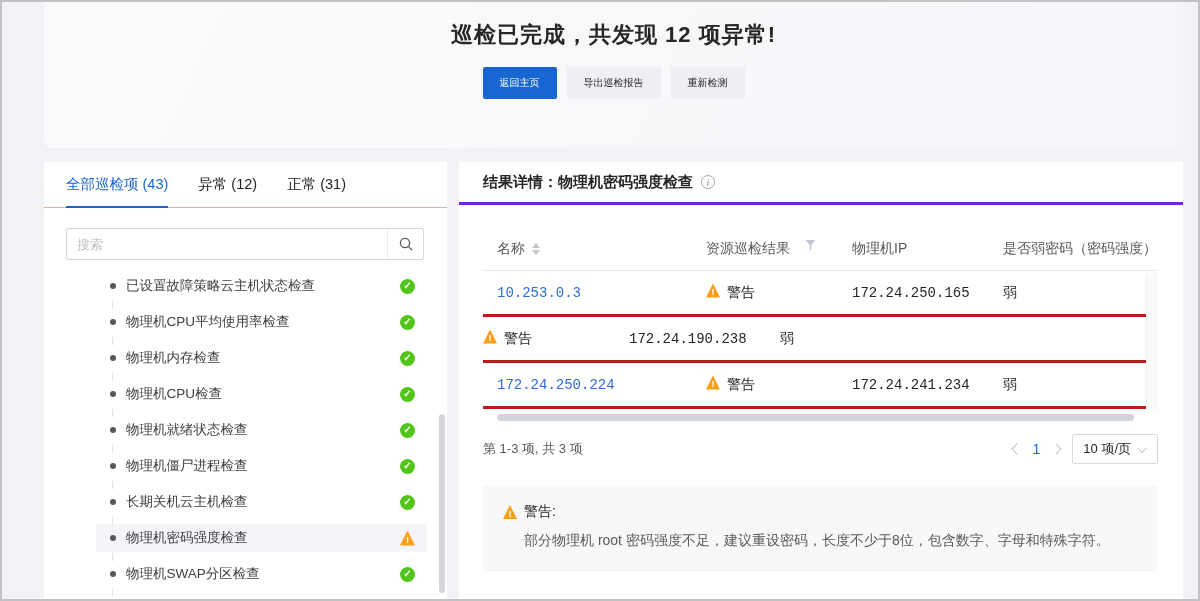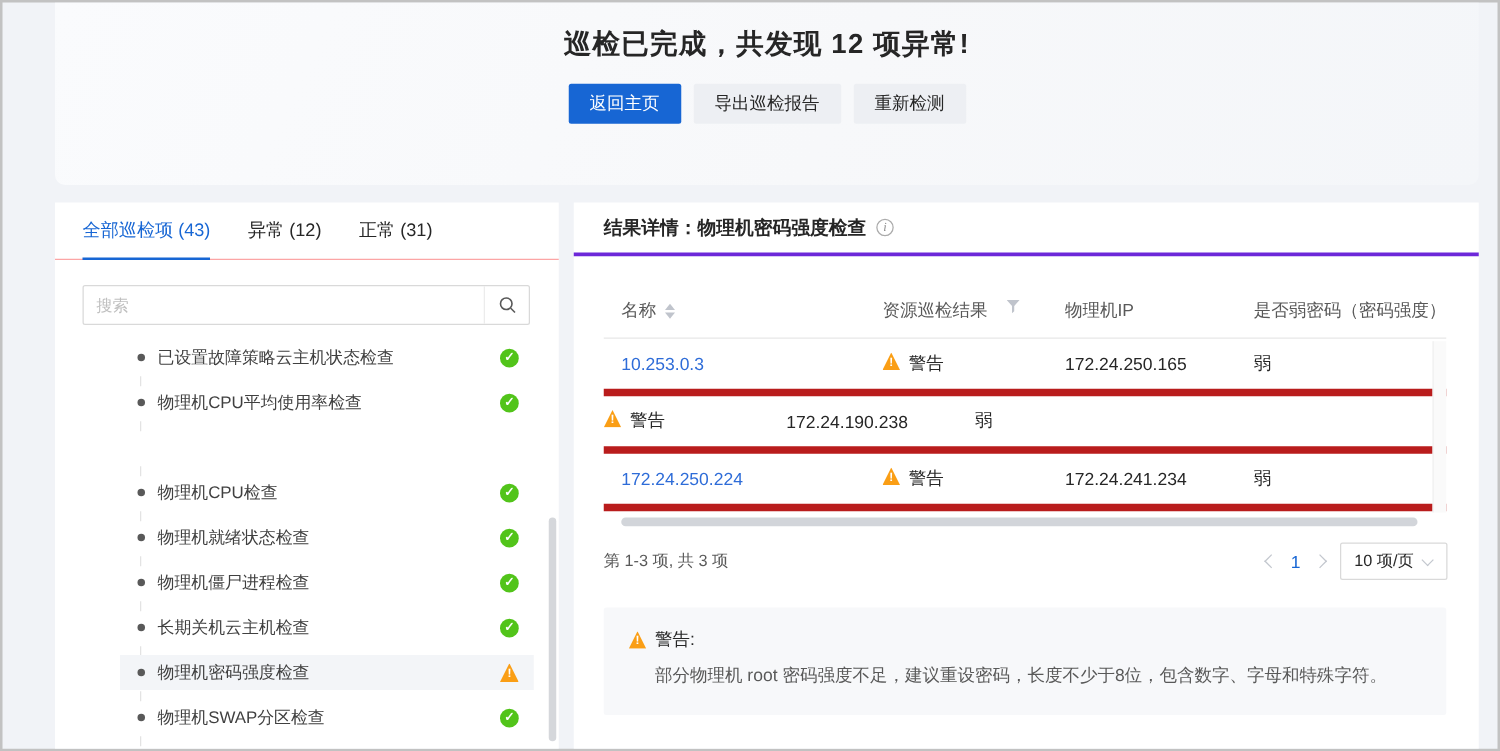--- a/index.html
+++ b/index.html
@@ -9,21 +9,21 @@
 
   
   .summary-card { position:absolute; left:42px; top:0; width:1139px; height:146px;
       background:linear-gradient(115deg,#fafbfd 0%,#f7f8fa 55%,#f4f6f9 100%);
       border-radius:0 0 8px 8px; text-align:center; }
   .summary-title { margin-top:18px; font-size:22px; font-weight:bold; color:#262626; letter-spacing:1px; }
   .summary-meta { margin-top:12px; font-size:13px; color:#595959; }
   .summary-meta .meta-val { color:#404040; }
   .meta-sep { display:inline-block; width:1px; height:12px; background:#d9d9d9; margin:0 12px; vertical-align:-2px; }
   .summary-actions { margin-top:17px; display:flex; justify-content:center; gap:10px; }
-  .btn { height:32px; padding:0 17px; font-size:14px; border:none; border-radius:2px;
+  .btn { height:32px; padding:0 17px; font-size:10px; border:none; border-radius:2px;
          background:#edeff3; color:#262626; cursor:pointer; font-family:inherit; }
   .btn.primary { background:#1766d4; color:#fff; }
 
   
   .left-card  { position:absolute; left:42px; top:160px; width:403px; height:437px; background:#fff; }
   .right-card { position:absolute; left:457px; top:160px; width:724px; height:437px; background:#fff; }
 
   
   .tabs { height:46px; border-bottom:1px solid #fca5a5; display:flex; align-items:stretch;
           padding-left:22px; gap:30px; }
@@ -64,21 +64,21 @@
   .detail-header { height:43px; border-bottom:3px solid #6d28d9; display:flex; align-items:center;
                    padding:0 24px; gap:8px; }
   .detail-title { font-size:15px; font-weight:bold; color:#262626; }
   .info { width:14px; height:14px; border:1px solid #ababab; border-radius:50%; color:#8c8c8c;
           font-size:10px; display:inline-flex; align-items:center; justify-content:center;
           font-family:"Liberation Serif", serif; font-style:italic; cursor:pointer; }
 
   .tbl { position:absolute; left:24px; top:65px; width:674px; font-size:14px; }
   .trow { display:flex; align-items:center; }
   .thead { height:44px; border-bottom:1px solid #e8e8e8; color:#595959; }
-  .tbody-row { height:46px; border-bottom:6px solid #b91c1c; color:#262626; }
+  .tbody-row { height:46px; border-bottom:3px solid #b91c1c; color:#262626;font-family:Liberation Mono, monospace; }
   .c1 { width:223px; padding-left:14px; display:flex; align-items:center; }
   .c2 { width:146px; display:flex; align-items:flex-start; gap:7px; }
   .c3 { width:151px; }
   .c4 { width:154px; }
   .link { color:#2e6cd8; cursor:pointer; }
 
   .sorter { display:inline-flex; flex-direction:column; gap:2px; margin-left:7px; cursor:pointer; }
   .sorter i { width:0; height:0; border-left:4px solid transparent; border-right:4px solid transparent; display:block; }
   .sorter .up { border-bottom:5px solid #c0c4cc; }
   .sorter .down { border-top:5px solid #c0c4cc; }
@@ -147,20 +147,25 @@
           <span class="item-label">已设置故障策略云主机状态检查</span>
           <span class="st st-ok"></span>
         </div>
       <div class="connector" style="top:35px"></div>
       <div class="item" style="top:42px">
           <span class="dot"></span>
           <span class="item-label">物理机CPU平均使用率检查</span>
           <span class="st st-ok"></span>
         </div>
       <div class="connector" style="top:71px"></div>
+      <div class="item" style="top:78px">
+          <span class="dot"></span>
+          <span class="item-label">物理机内存检查</span>
+          <span class="st st-ok"></span>
+        </div>
       <div class="connector" style="top:107px"></div>
       <div class="item" style="top:114px">
           <span class="dot"></span>
           <span class="item-label">物理机CPU检查</span>
           <span class="st st-ok"></span>
         </div>
       <div class="connector" style="top:143px"></div>
       <div class="item" style="top:150px">
           <span class="dot"></span>
           <span class="item-label">物理机就绪状态检查</span>

